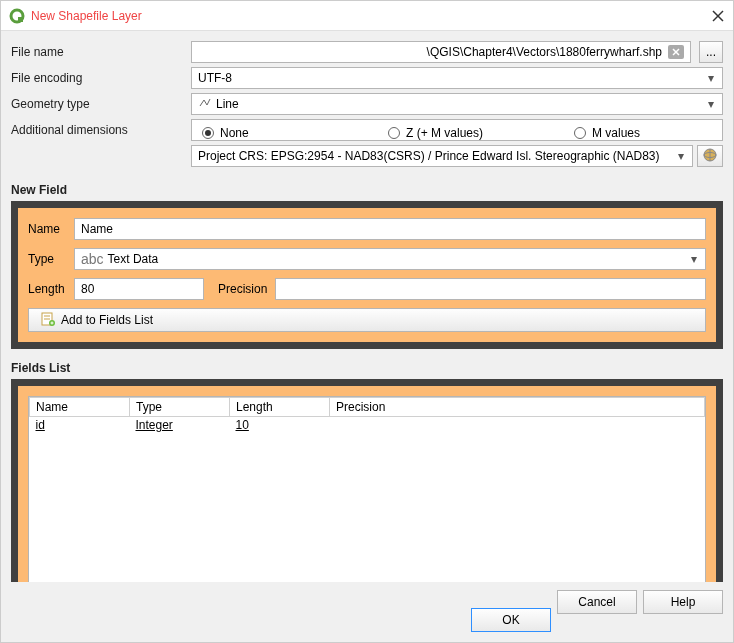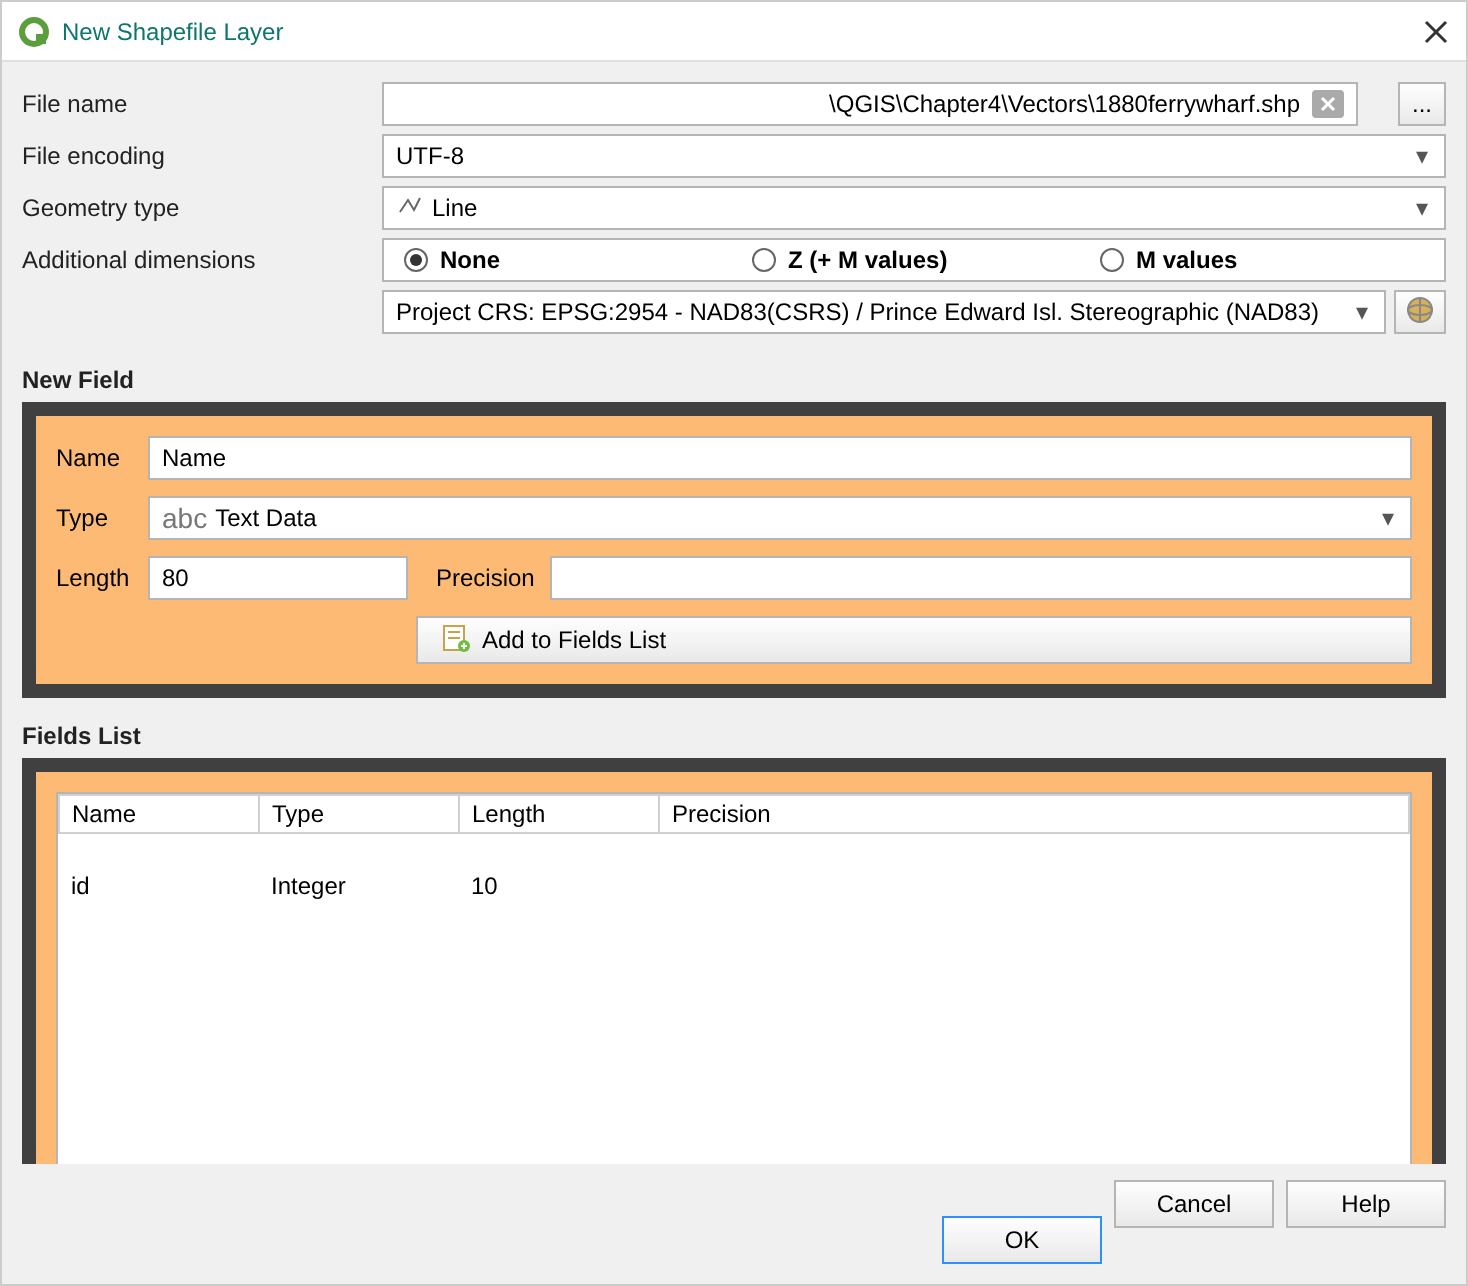--- a/index.html
+++ b/index.html
@@ -1,53 +1,53 @@
 <!DOCTYPE html>
 <html><head>
 <meta charset="utf-8">
 <style>
 * { box-sizing: border-box; font-family: "Segoe UI", Tahoma, sans-serif; font-size: 12px; }
 html, body { margin: 0; padding: 0; background: #fff; }
 .window { width: 734px; height: 643px; border: 1px solid #ccc; display: flex; flex-direction: column; background: #f0f0f0; }
 .titlebar { height: 30px; background: #fff; display: flex; align-items: center; padding: 0 8px; border-bottom: 1px solid #e0e0e0; }
 .titlebar .logo { width: 16px; height: 16px; margin-right: 6px; }
-.titlebar .title { flex: 1; color: #0f766e; }
+.titlebar .title { flex: 1; color: #ef4444; }
 .titlebar .close { width: 14px; height: 14px; cursor: pointer; }
 .body { flex: 1; padding: 10px; display: flex; flex-direction: column; overflow: auto; }
 .form-row { display: flex; align-items: center; margin-bottom: 4px; }
 .form-row > label { width: 180px; color: #222; }
-.form-row .field { flex: 1; display: flex; align-items: center; gap: 20px; }
+.form-row .field { flex: 1; display: flex; align-items: center; gap: 8px; }
 .text-input { flex: 1; height: 22px; border: 1px solid #b5b5b5; background: #fff; padding: 0 6px; display: flex; align-items: center; position: relative; }
 .text-input.right { justify-content: flex-end; }
 .text-input .clear { width: 16px; height: 14px; background: #aaa; border-radius: 2px; display: flex; align-items: center; justify-content: center; margin-left: 6px; }
 .text-input .clear svg { width: 8px; height: 8px; }
 .dots-btn { width: 24px; height: 22px; border: 1px solid #b5b5b5; background: linear-gradient(#fefefe,#e9e9e9); display: flex; align-items: center; justify-content: center; cursor: pointer; }
 .combo { flex: 1; height: 22px; border: 1px solid #b5b5b5; background: #fff; display: flex; align-items: center; padding: 0 4px 0 6px; cursor: pointer; }
 .combo .ctext { flex: 1; display: flex; align-items: center; gap: 4px; }
 .combo .caret { width: 14px; text-align: center; color: #555; }
-.radio-row { flex: 1; height: 22px; border: 1px solid #b5b5b5; background: #fff; display: flex; align-items: center; padding: 0 10px; gap: 4px; font-weight: bold; }
+.radio-row { flex: 1; height: 22px; border: 1px solid #b5b5b5; background: #fff; display: flex; align-items: flex-end; padding: 0 10px; gap: 16px; }
 .radio-item { display: flex; align-items: center; gap: 6px; cursor: pointer; }
 .radio-item:nth-child(1){ flex: 0 0 170px; }
 .radio-item:nth-child(2){ flex: 0 0 170px; }
 .radio { width: 12px; height: 12px; border: 1px solid #666; border-radius: 50%; display: inline-flex; align-items: center; justify-content: center; background:#fff; }
 .radio.checked::after { content: ""; width: 6px; height: 6px; border-radius: 50%; background: #333; }
 .crs-row { display: flex; align-items: flex-start; margin-bottom: 10px; }
 .crs-row .combo { margin-left: 180px; }
 .icon-btn { width: 26px; height: 22px; border: 1px solid #b5b5b5; background: linear-gradient(#fefefe,#e9e9e9); margin-left: 4px; display:flex; align-items:center; justify-content:center; cursor:pointer; }
 .section-title { font-weight: bold; color: #222; margin: 6px 0 4px 0; }
 .group { border: 7px solid #404040; background: #fdba74; padding: 10px; margin-bottom: 6px; }
 .inner-row { display: flex; align-items: center; margin-bottom: 8px; gap: 4px; }
 .inner-row > label { width: 42px; }
 .fixed-input { width: 130px; height: 22px; border: 1px solid #b5b5b5; background:#fff; padding:0 6px; }
 .btn { height: 24px; border: 1px solid #b5b5b5; background: linear-gradient(#fefefe,#e9e9e9); padding: 0 12px; display: inline-flex; align-items: center; gap: 6px; cursor: pointer; }
 .btn.focus { outline: 1px solid #2e8fff; outline-offset: -1px; border-color:#2e8fff;margin-top:18px; }
 .fields-table { width: 100%; height: 190px; border: 1px solid #b5b5b5; background: #fff; overflow: hidden; }
 .fields-table table { width: 100%; border-collapse: collapse; }
 .fields-table th { text-align: left; font-weight: normal; padding: 2px 6px; border: 1px solid #d0d0d0; background: #fff; height:18px; }
-.fields-table td { padding: 19px 6px; height: 16px; }
+.fields-table td { padding: 1px 6px; height: 16px; text-decoration: underline; }
 .fields-table th:nth-child(1), .fields-table td:nth-child(1){ width:100px; }
 .fields-table th:nth-child(2), .fields-table td:nth-child(2){ width:100px; }
 .fields-table th:nth-child(3), .fields-table td:nth-child(3){ width:100px; }
 .group .btn-row-right { display:flex; justify-content:flex-end; margin-top:6px; }
 .footer { display:flex; justify-content:flex-end; gap:6px; padding: 8px 10px 10px 10px; }
 .footer .btn { width: 80px; justify-content:center; }
 .tiny-icon { width:14px; height:14px; }
 .globe-icon { width:16px; height:16px; }
 </style>
 </head>
@@ -168,21 +168,21 @@
           <span class="caret">▾</span>
         </div>
       </div>
       <div class="inner-row">
         <label>Length</label>
         <input class="fixed-input" value="80" style="">
         <label style="width:auto;padding:0 4px 0 10px">Precision</label>
         <input class="text-input" style="flex: 1 1 0%;" value="">
       </div>
       <div style="display:flex;justify-content:center">
-        <div class="btn" style="flex:1;margin-left:180px">
+        <div class="btn" style="flex:1;">
           <span>
             <svg class="tiny-icon" viewBox="0 0 14 14">
                 <rect x="1" y="1" width="10" height="12" fill="#fff" stroke="#c7a34a"></rect>
                 <line x1="3" y1="4" x2="9" y2="4" stroke="#c7a34a"></line>
                 <line x1="3" y1="7" x2="9" y2="7" stroke="#c7a34a"></line>
                 <circle cx="11" cy="11" r="3" fill="#6fbf3f"></circle>
                 <line x1="11" y1="9.5" x2="11" y2="12.5" stroke="#fff"></line>
                 <line x1="9.5" y1="11" x2="12.5" y2="11" stroke="#fff"></line>
               </svg>
           </span>

